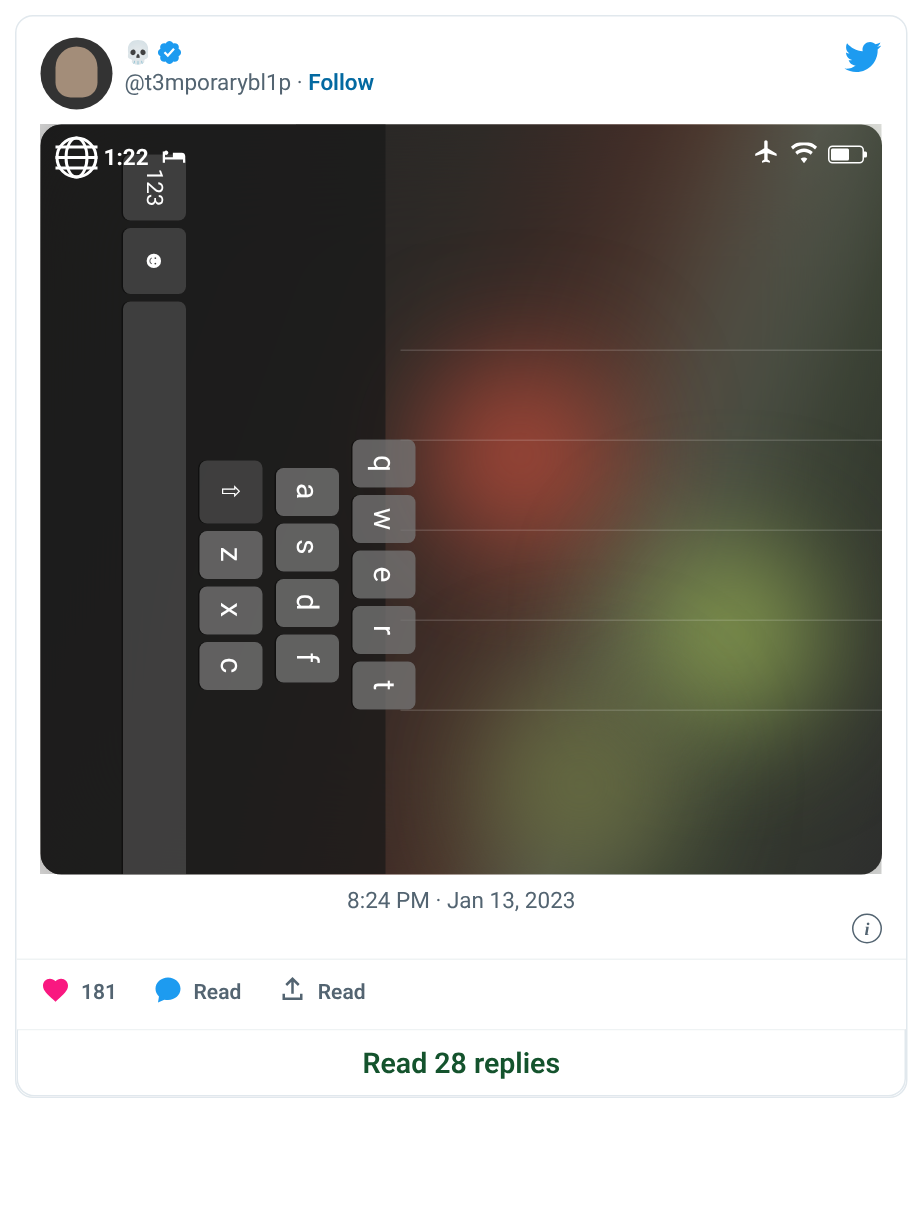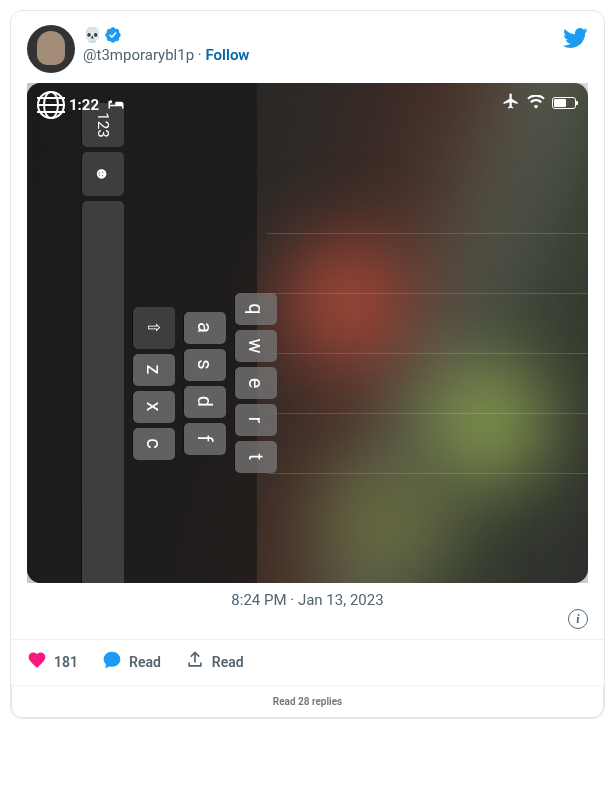--- a/index.html
+++ b/index.html
@@ -206,21 +206,21 @@
       font-size: 14px; font-weight: 600;
     }
     .heart-icon { color: #f91880; }
     .reply-icon { color: #1d9bf0; }
     .share-icon { color: #536471; }
     .read-replies {
       display: block; text-align: center;
       border: 1px solid #e1e8ed; border-top: 1px solid #eff3f4;
       border-radius: 0 0 12px 12px;
       margin: 0; padding: 10px;
-      color: #737373; font-size: 10px; font-weight: 600;
+      color: #14532d; font-size: 19px; font-weight: 600;
       background: #fff;
     }
   </style>
 </head>
 <body>
 
 <div class="tweet-container">
 
   <div class="tweet-header">
     <div class="avatar"></div>

